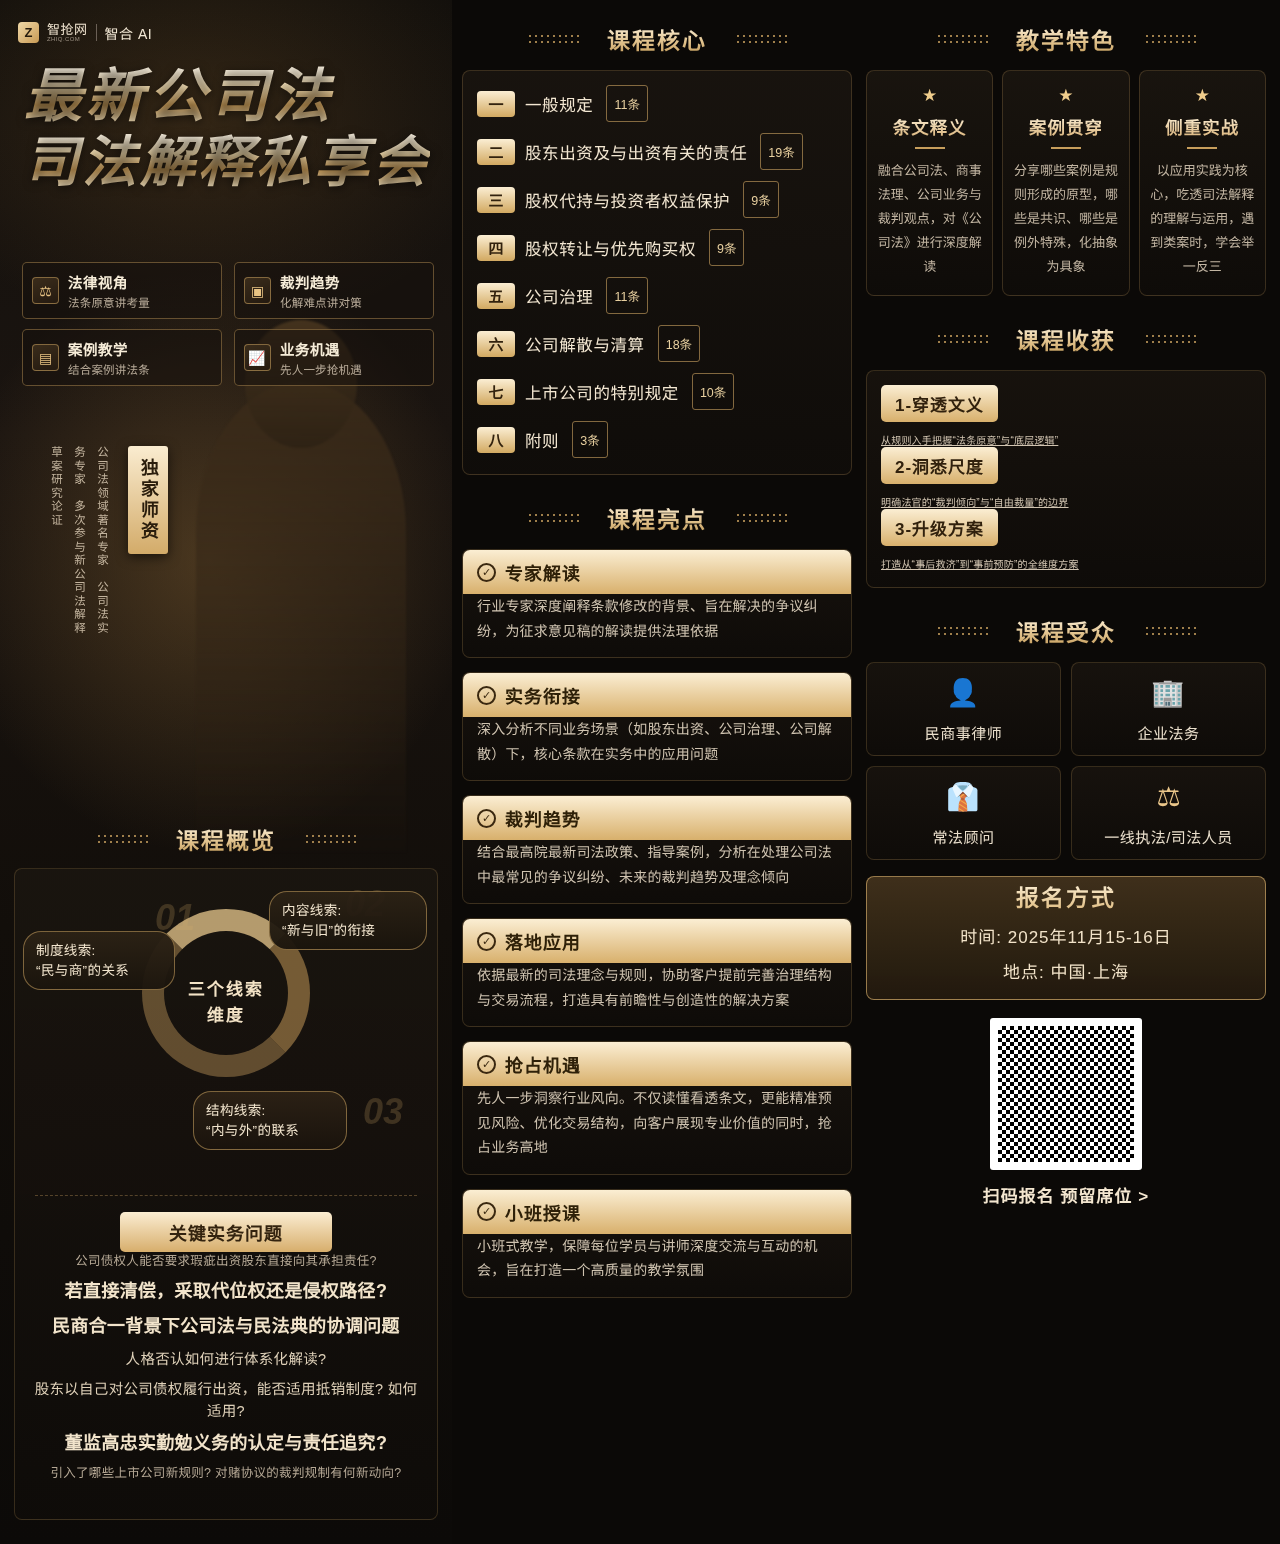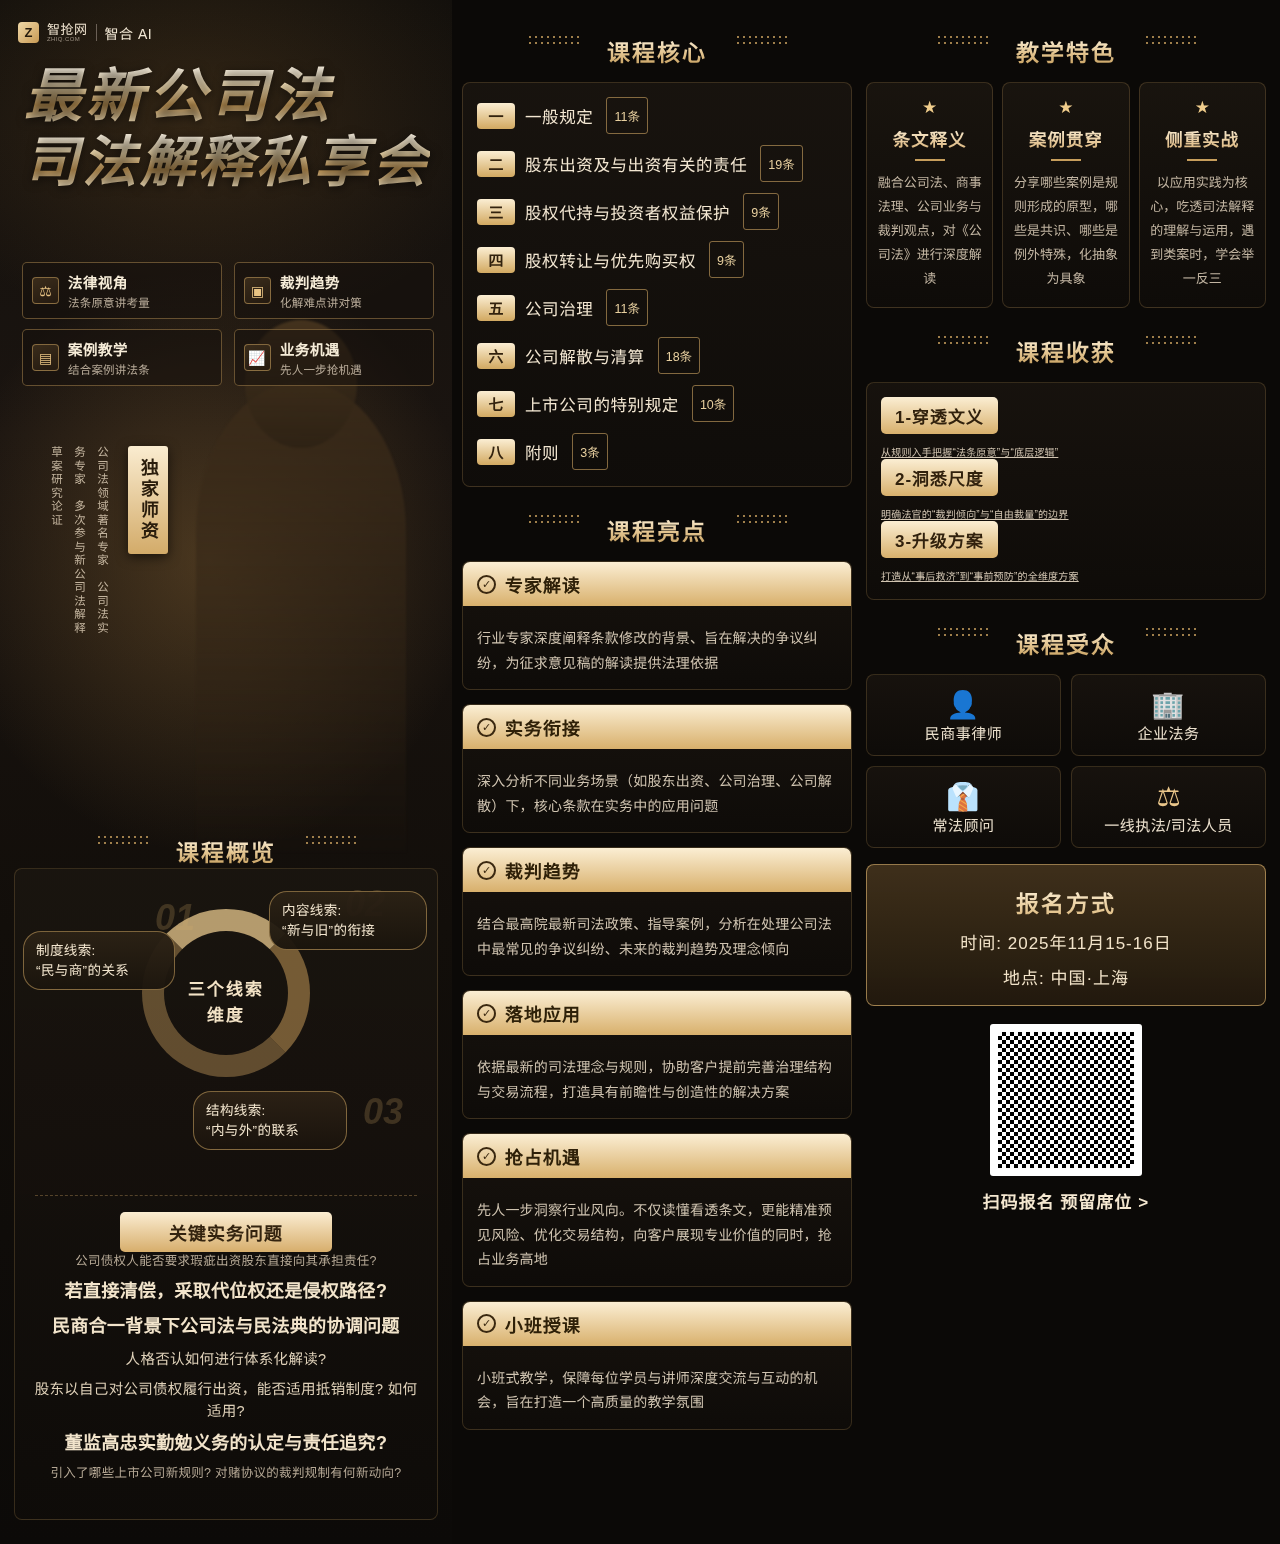--- a/index.html
+++ b/index.html
@@ -85,22 +85,22 @@
     box-shadow: 0 3px 12px rgba(0,0,0,.6);
   }
   .teacher-desc {
     position: absolute; left: 44px; top: 446px; z-index: 5;
     writing-mode: vertical-rl; text-orientation: upright;
     font-size: 11.5px; color: #c3b49e; letter-spacing: 2px; line-height: 2.0;
     height: 190px;
   }
 
   .sect-head {
-    display: flex; align-items: flex-start; justify-content: center; gap: 28px;
-    margin: 12px auto;
+    display: flex; align-items: center; justify-content: center; gap: 28px;
+    margin: 0 auto;
   }
   .sect-head .dots {
     width: 52px; height: 13px;
     background-image: radial-gradient(circle, #b99457 1.1px, transparent 1.2px);
     background-size: 6px 6px; opacity: .85;
   }
   .sect-title {
     font-size: 23px; font-weight: bold; letter-spacing: 2px;
     background: linear-gradient(180deg,#fdf0d8,#d9b madre 60%,#c99d58);
     background: linear-gradient(180deg,#fdf2dc 10%,#e3c591 55%,#c39a57 100%);
@@ -195,21 +195,21 @@
   .hl-head {
     background: linear-gradient(180deg,#fbeed3,#d8b06c);
     padding: 9px 14px; display: flex; align-items: center; gap: 9px;
   }
   .hl-check {
     width: 19px; height: 19px; border-radius: 50%;
     border: 2px solid #3a2810; color: #3a2810; font-size: 11px;
     display: flex; align-items: center; justify-content: center; font-weight: bold;
   }
   .hl-title { font-size: 18px; font-weight: bold; color: #2e2008; letter-spacing: 1px; }
-  .hl-body { padding: 20px 14px 14px; font-size: 14px; line-height: 1.75; color: #cfc3b0; letter-spacing: .2px; }
+  .hl-body { padding: 0 14px 14px; font-size: 14px; line-height: 1.75; color: #cfc3b0; letter-spacing: .2px; }
 
   
   .right-col { width: 416px; padding: 22px 14px 0 2px; }
   .teach-grid { display: grid; grid-template-columns: 1fr 1fr 1fr; gap: 9px; margin-top: 14px; }
   .teach-card {
     background: linear-gradient(180deg, rgba(26,21,15,.95), rgba(15,12,9,.95));
     border: 1px solid rgba(150,118,70,.32);
     border-radius: 8px; padding: 14px 10px 16px; text-align: center;
   }
   .teach-star { color: #f0cd8c; font-size: 17px; }
@@ -235,24 +235,24 @@
   .gain-d { font-size: 10px; color: #d1c4b1; margin: 10px 0 16px; letter-spacing: .2px; text-decoration: underline; }
   .gain-d:last-child { margin-bottom: 0; }
 
   .aud-grid { display: grid; grid-template-columns: 1fr 1fr; gap: 10px; margin-top: 14px; }
   .aud-card {
     background: linear-gradient(180deg, rgba(24,19,14,.95), rgba(15,12,9,.95));
     border: 1px solid rgba(150,118,70,.30);
     border-radius: 8px; padding: 14px 8px 12px; text-align: center;
   }
   .aud-ico { font-size: 27px; color: #e9c punt; color: #e9c泊; color: #eac68a; }
-  .aud-t { margin-top: 1px; font-size: 15px; color: #eadfcc; letter-spacing: .5px; text-align: center; }
+  .aud-t { margin-top: 13px; font-size: 15px; color: #eadfcc; letter-spacing: .5px; text-align: center; }
 
   .signup {
-    margin-top: 16px; border-radius: 8px; padding: 20px 10px 16px; text-align: center;
+    margin-top: 16px; border-radius: 8px; padding: 2px 10px 16px; text-align: center;
     background: linear-gradient(180deg, rgba(72,54,30,.85), rgba(36,27,15,.9));
     border: 1px solid rgba(214,174,108,.65);
   }
   .signup-t {
     font-size: 23px; font-weight: bold; letter-spacing: 2px;
     background: linear-gradient(180deg,#fff4de,#ddb madre);
     background: linear-gradient(180deg,#fff4de,#ddb97c);
     -webkit-background-clip: text; background-clip: text; color: transparent;
   }
   .signup-l { font-size: 17px; color: #f2e3c9; margin-top: 10px; letter-spacing: 1px; }

